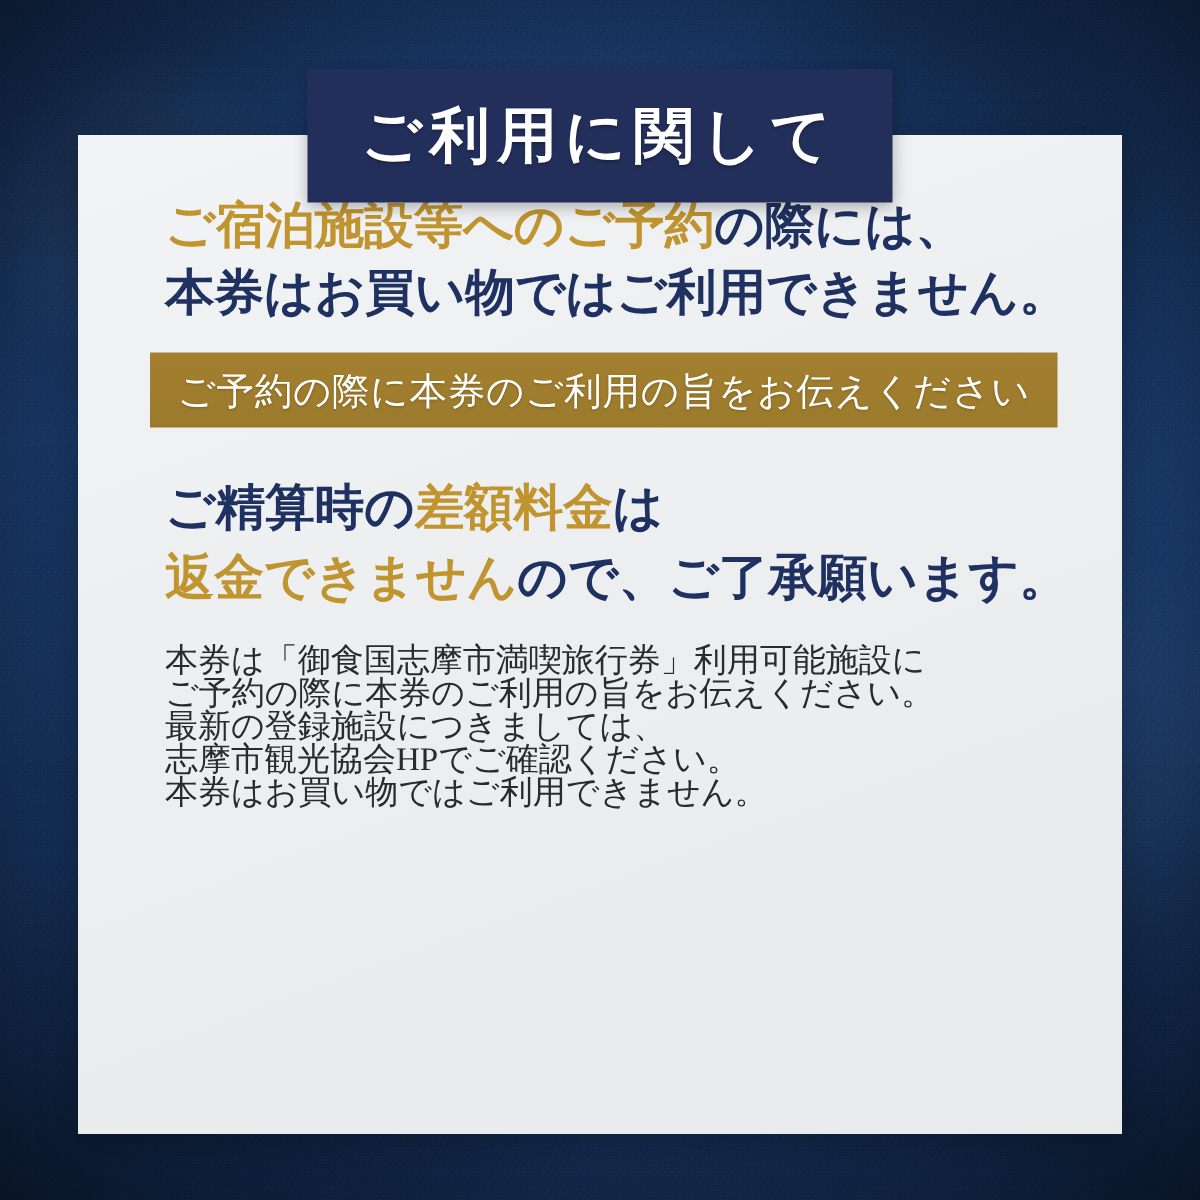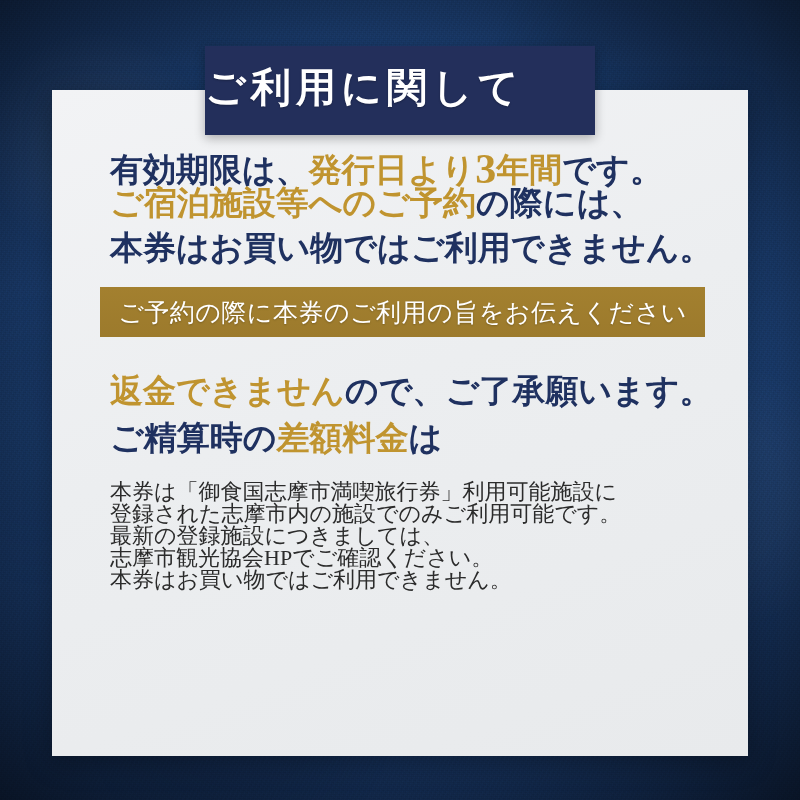--- a/index.html
+++ b/index.html
@@ -72,23 +72,22 @@
   .banner {
     position: absolute;
     left: 205px;
     top: 46px;
     width: 390px;
     height: 89px;
     background: #232f5b;
     box-shadow: 0 3px 10px rgba(0,0,0,0.30);
     display: flex;
     align-items: center;
-    justify-content: flex-start;
+    justify-content: center;
     z-index: 5;
-    font-family: Liberation Mono, monospace;
   }
   .banner-text {
     color: #ffffff;
     font-size: 40px;
     font-weight: 700;
     letter-spacing: 5px;
     line-height: 1;
     text-shadow: 0 1px 2px rgba(0,0,0,0.25);
     white-space: nowrap;
   }
@@ -173,47 +172,44 @@
 
   <div class="bg-base"></div>
   <div class="bg-mottle"></div>
   <div class="bg-noise"></div>
   <div class="bg-vignette"></div>
 
   <div class="card">
 
     <div class="content">
 
-      <div class="block-1 line">
-        <span class="navy">有効期限は、</span><span class="gold">発行日より</span><span class="gold big-num">3</span><span class="gold">年間</span><span class="navy">です。</span>
-      </div>
 
       <div class="block-2">
         <div class="line">
           <span class="gold">ご宿泊施設等へのご予約</span><span class="navy">の際には、</span>
         </div>
         <div class="line navy">本券はお買い物ではご利用できません。</div>
       </div>
 
       <div class="highlight-bar">
         <span class="highlight-text">ご予約の際に本券のご利用の旨をお伝えください</span>
       </div>
 
       <div class="block-3">
         <div class="line">
+          <span class="navy">ご精算時の</span><span class="gold">差額料金</span><span class="navy">は</span>
+        </div>
+        <div class="line">
           <span class="gold">返金できません</span><span class="navy">ので、ご了承願います。</span>
         </div>
-        <div class="line">
-          <span class="navy">ご精算時の</span><span class="gold">差額料金</span><span class="navy">は</span>
-        </div>
       </div>
 
       <div class="fineprint">
         <div class="line">本券は「御食国志摩市満喫旅行券」利用可能施設に</div>
-        <div class="line">登録された志摩市内の施設でのみご利用可能です。</div>
+        <div class="line">ご予約の際に本券のご利用の旨をお伝えください。</div>
         <div class="line">最新の登録施設につきましては、</div>
         <div class="line">志摩市観光協会HPでご確認ください。</div>
         <div class="line">本券はお買い物ではご利用できません。</div>
       </div>
 
     </div>
   </div>
 
   <div class="banner">
     <span class="banner-text">ご利用に関して</span>

